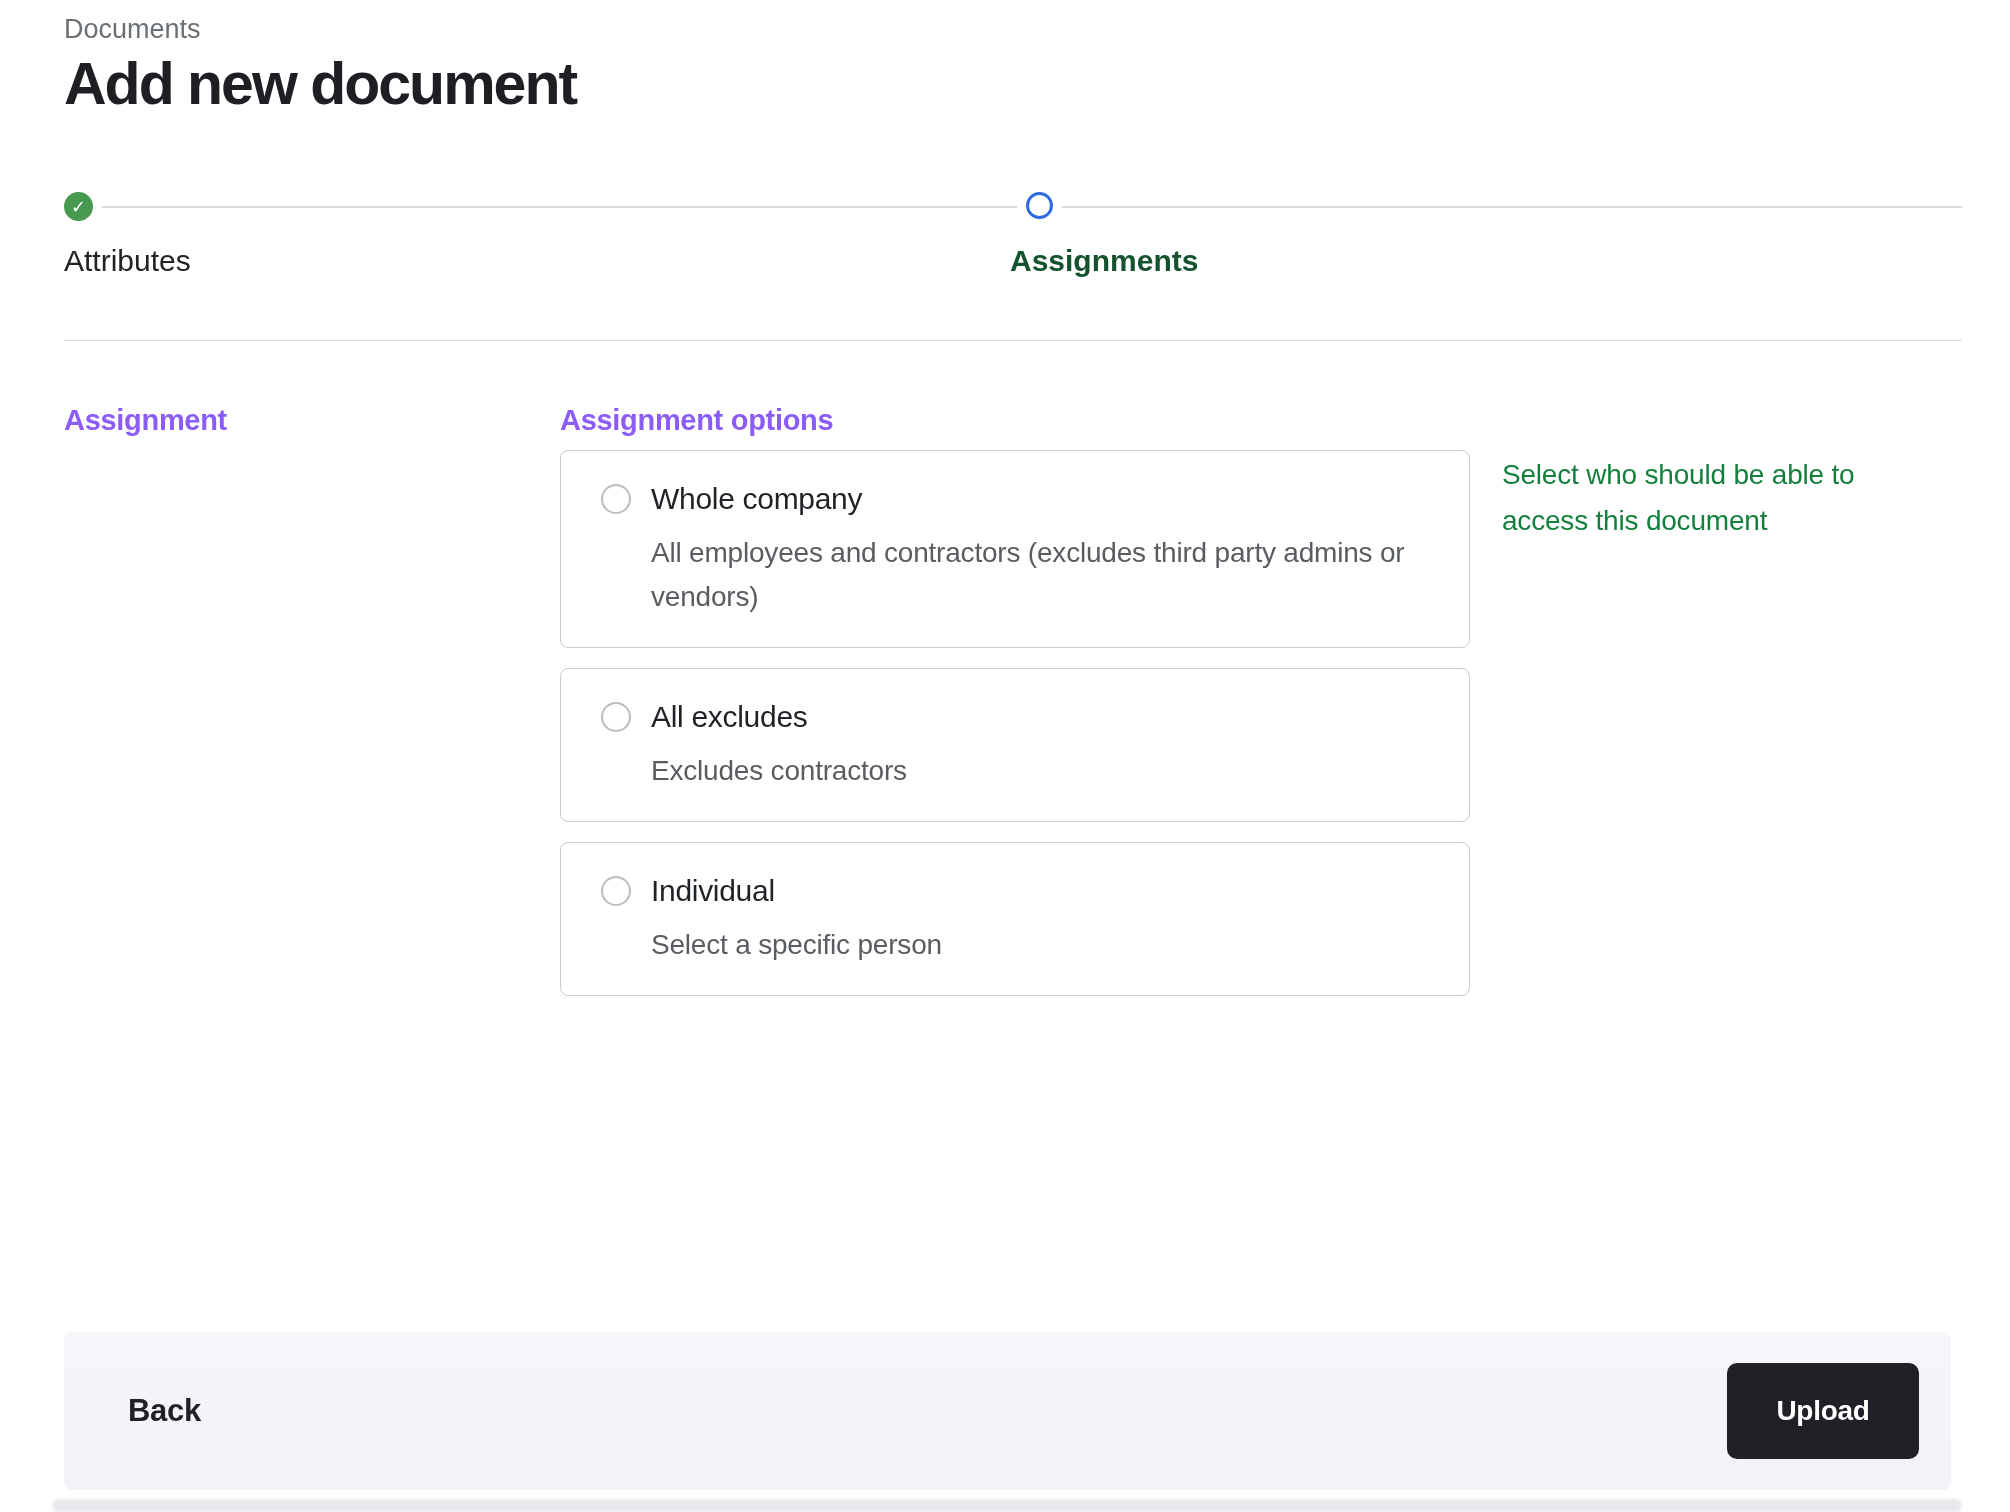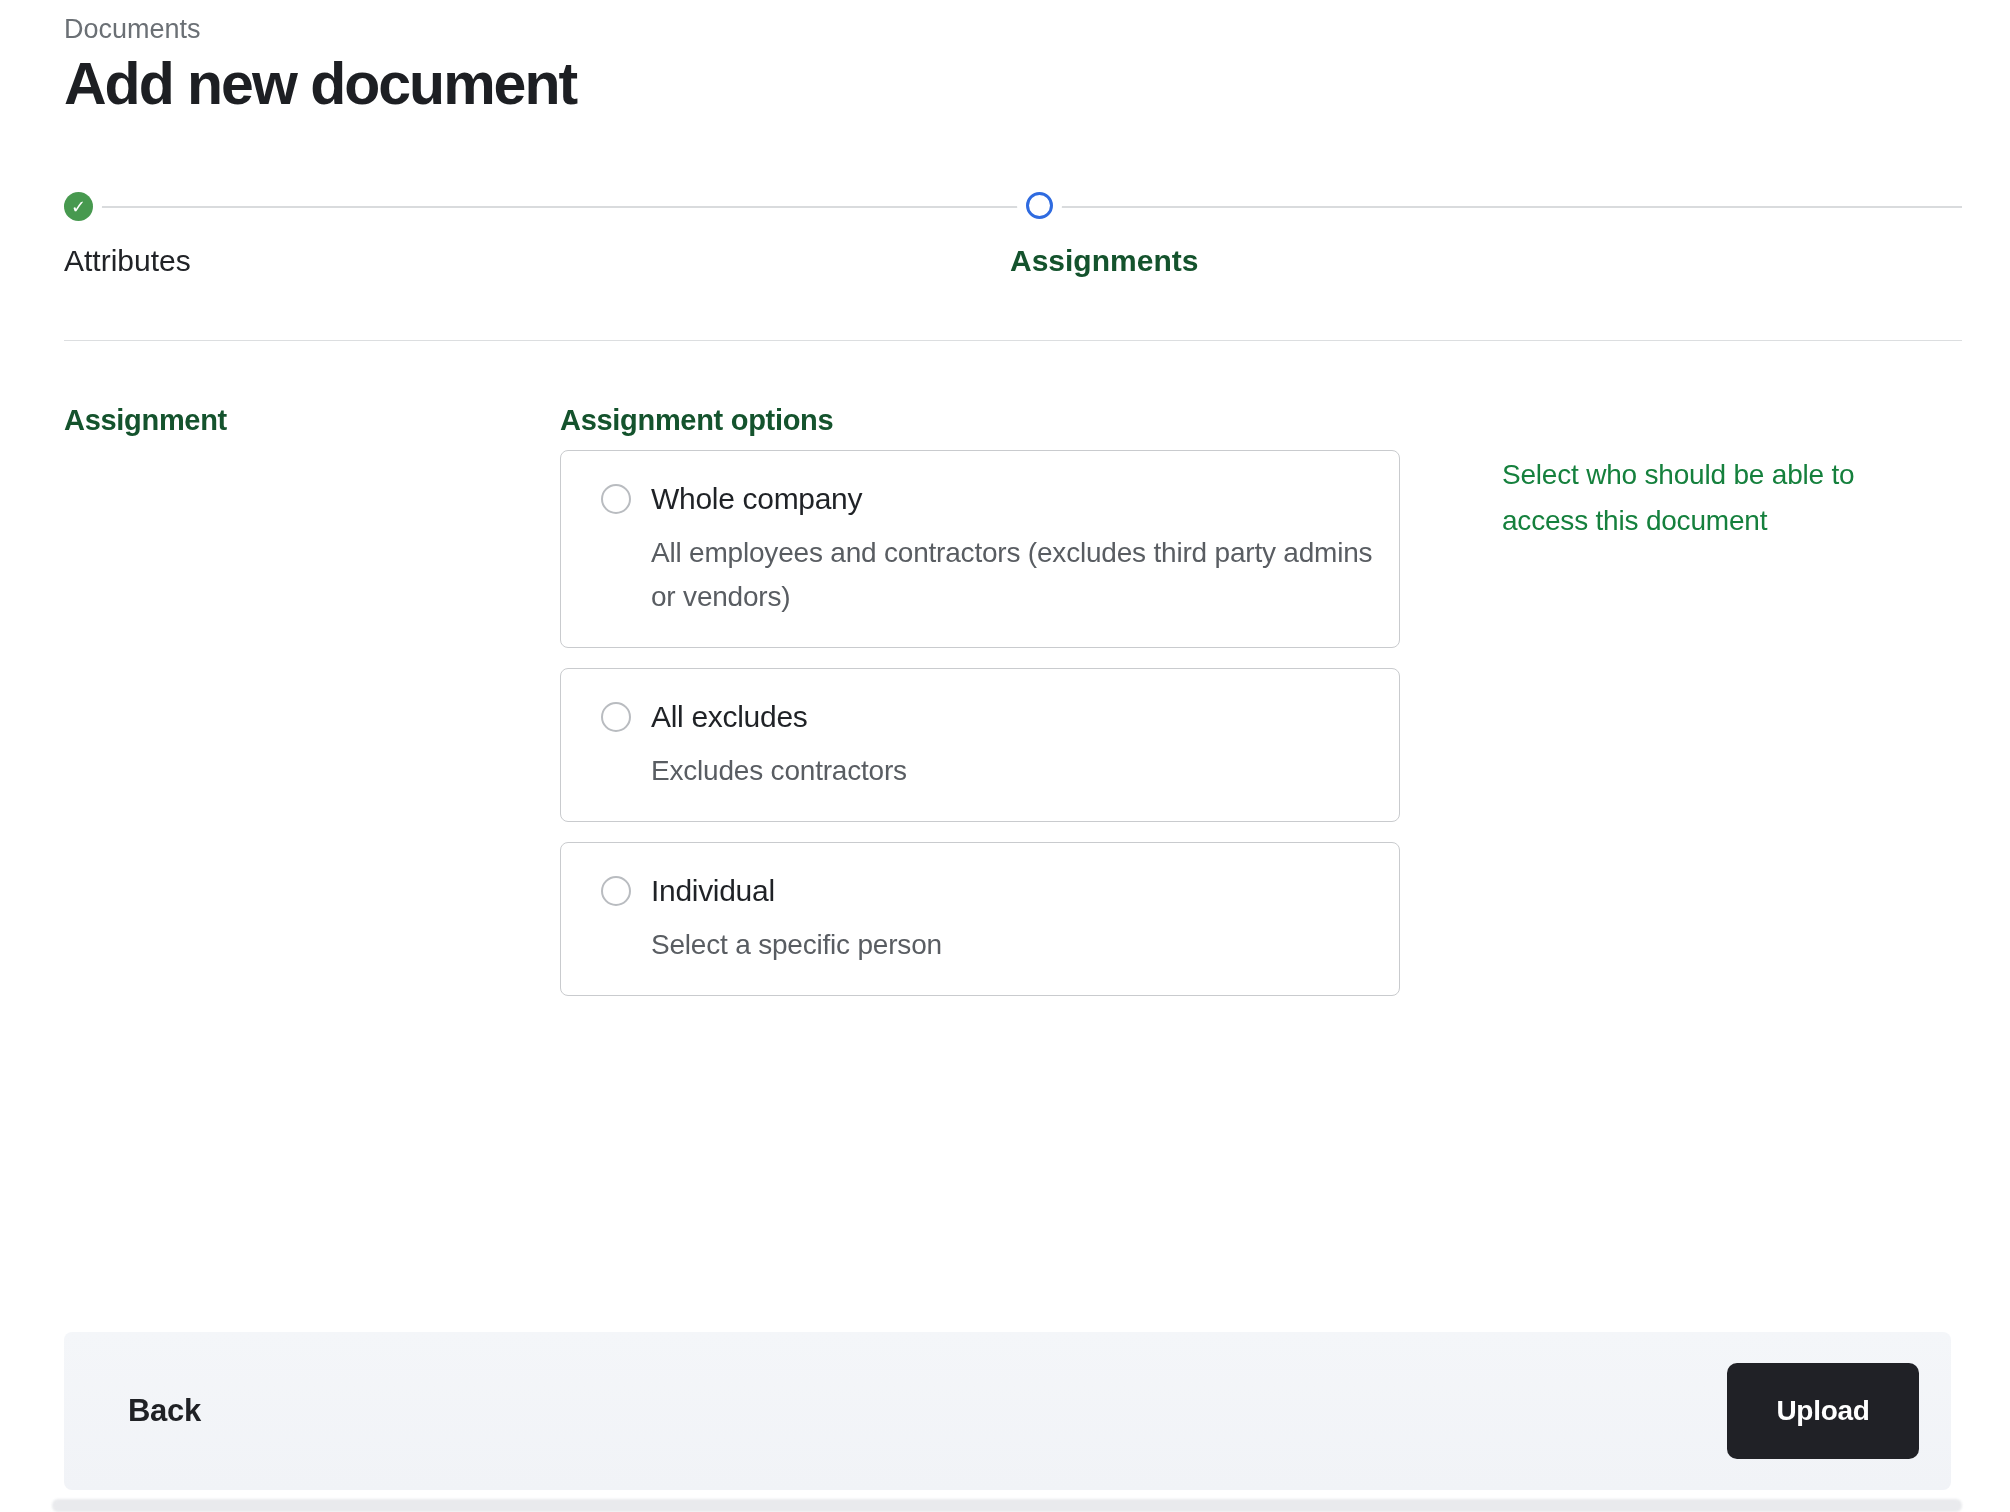--- a/index.html
+++ b/index.html
@@ -56,32 +56,32 @@
   .step-label.current   { left: 1010px; color: #14532d; font-weight: 700; }
 
   .divider {
     position: absolute; left: 64px; top: 340px;
     width: 1898px; height: 1px; background: #dcdee0;
   }
 
   
   .section-label {
     position: absolute; top: 404px;
-    font-size: 29px; font-weight: 700; color: #14532d; letter-spacing: -0.3px;
+    font-size: 29px; font-weight: 700; color: #8b5cf6; letter-spacing: -0.3px;
   }
   .section-label.left  { left: 64px; }
   .section-label.mid   { left: 560px; }
 
   
   .options-col {
     position: absolute; left: 560px; top: 450px; width: 910px;
     display: flex; flex-direction: column; gap: 20px;
   }
   .option-card {
-    width: 840px;
+    width: 910px;
     border: 1.5px solid #c9cbce;
     border-radius: 8px;
     background: #ffffff;
     padding: 30px 24px 28px 40px;
     cursor: pointer;
   }
   .option-head { display: flex; align-items: center; }
   .radio {
     width: 30px; height: 30px; flex: none;
     border: 2px solid #b9bcc0; border-radius: 50%;

